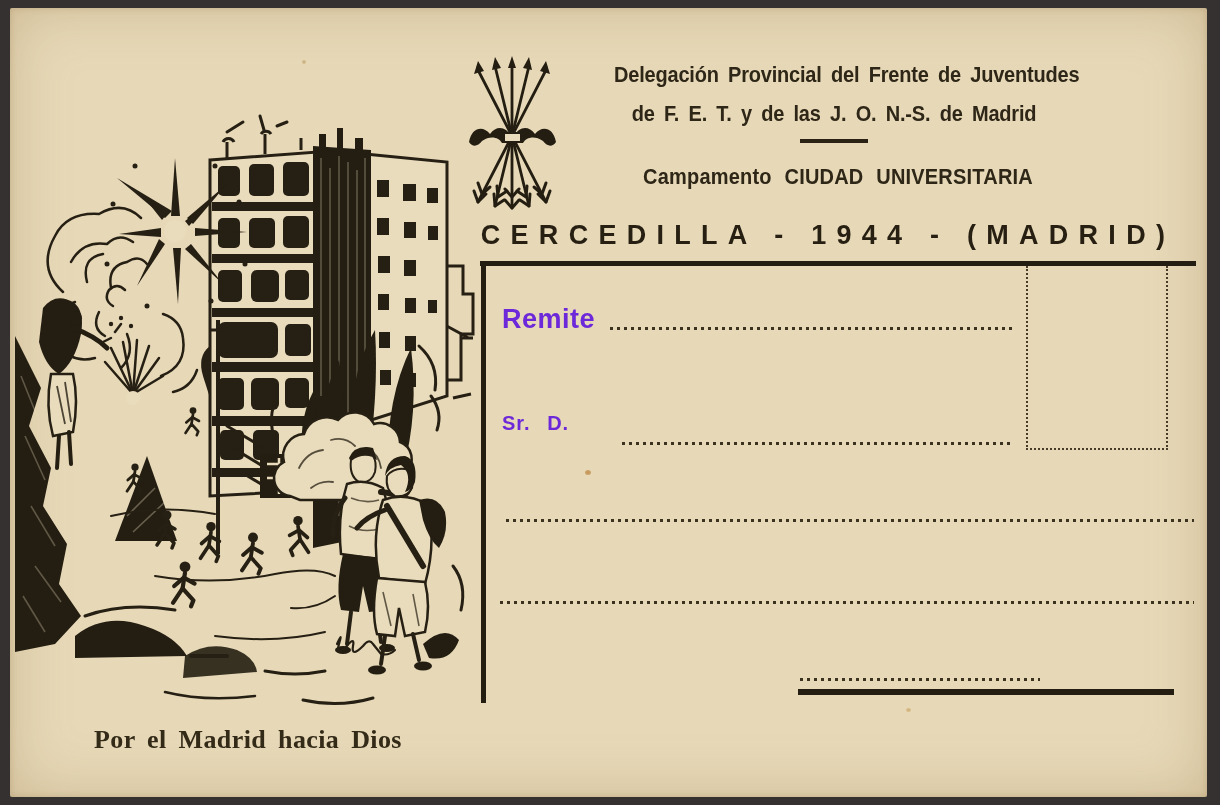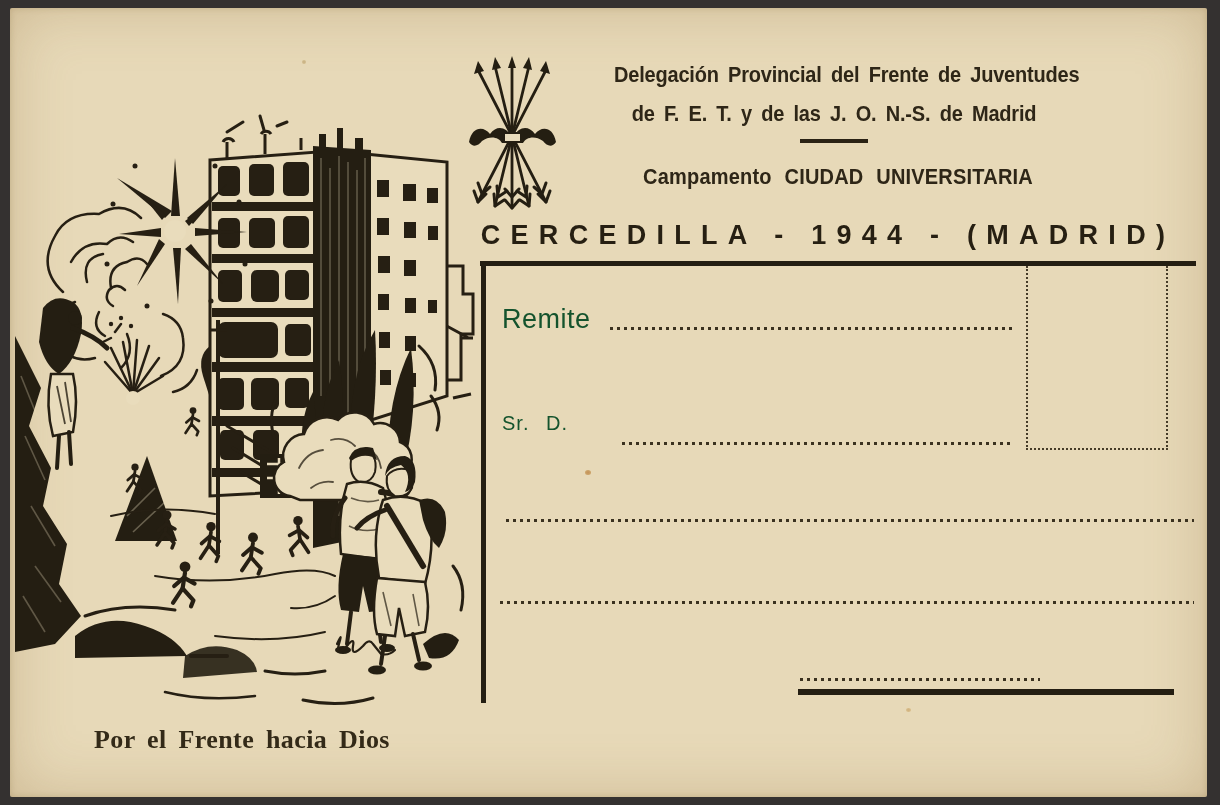--- a/index.html
+++ b/index.html
@@ -43,21 +43,21 @@
   .rule{position:absolute;background:#241e12;}
   .dotline{
     position:absolute;height:3px;
     background-image:repeating-linear-gradient(90deg,#3b3220 0 3px,rgba(0,0,0,0) 3px 7px);
   }
   .stamp-box{
     position:absolute;left:1016px;top:258px;width:138px;height:182px;
     border-left:2px dotted #46³;
     border-left:2px dotted #463c28;border-right:2px dotted #463c28;border-bottom:2px dotted #463c28;
   }
-  .lbl{position:absolute;font-weight:400;color:#14532d;white-space:nowrap;}
+  .lbl{position:absolute;font-weight:700;color:#6d28d9;white-space:nowrap;}
   .lbl-remite{left:492px;top:296px;font-size:27px;letter-spacing:0.5px;}
   .lbl-srd{left:492px;top:404px;font-size:20px;letter-spacing:1px;word-spacing:10px;}
   
   .slogan{
     position:absolute;left:84px;top:717px;
     font-family:"Liberation Serif",serif;font-weight:700;font-size:26px;
     color:#332a18;letter-spacing:0.4px;word-spacing:5px;white-space:nowrap;
   }
   svg{display:block;}
 </style>
@@ -315,21 +315,21 @@
       <path d="M176 560 h36" stroke-width="4"></path>
       <path d="M250 575 q30 6 60 0" stroke-width="3"></path>
       <path d="M150 596 q40 10 90 4" stroke-width="2.5"></path>
       <path d="M288 604 q36 8 70 -2" stroke-width="3"></path>
       <path d="M320 500 q-20 14 -44 12" stroke-width="2"></path>
     </g>
 
     <path d="M322 548 q6 -14 2 0 q-4 14 8 2 q8 -10 6 0 q-2 12 10 0 q6 -8 10 -2 l8 10 q8 2 14 -4" stroke="#261f13" stroke-width="2.2" fill="none" stroke-linecap="round"></path>
   </svg>
 
-  <div class="slogan">Por el Frente hacia Dios</div>
+  <div class="slogan">Por el Madrid hacia Dios</div>
 
   <svg style="position:absolute;left:455px;top:48px" width="95" height="162" viewBox="0 0 95 162">
     <g stroke="#241e12" stroke-width="2.8" stroke-linecap="round">
       <line x1="13" y1="14" x2="81" y2="146"></line>
       <line x1="30" y1="10" x2="64" y2="150"></line>
       <line x1="47" y1="8" x2="47" y2="152"></line>
       <line x1="64" y1="10" x2="30" y2="150"></line>
       <line x1="81" y1="14" x2="13" y2="146"></line>
     </g>
 

